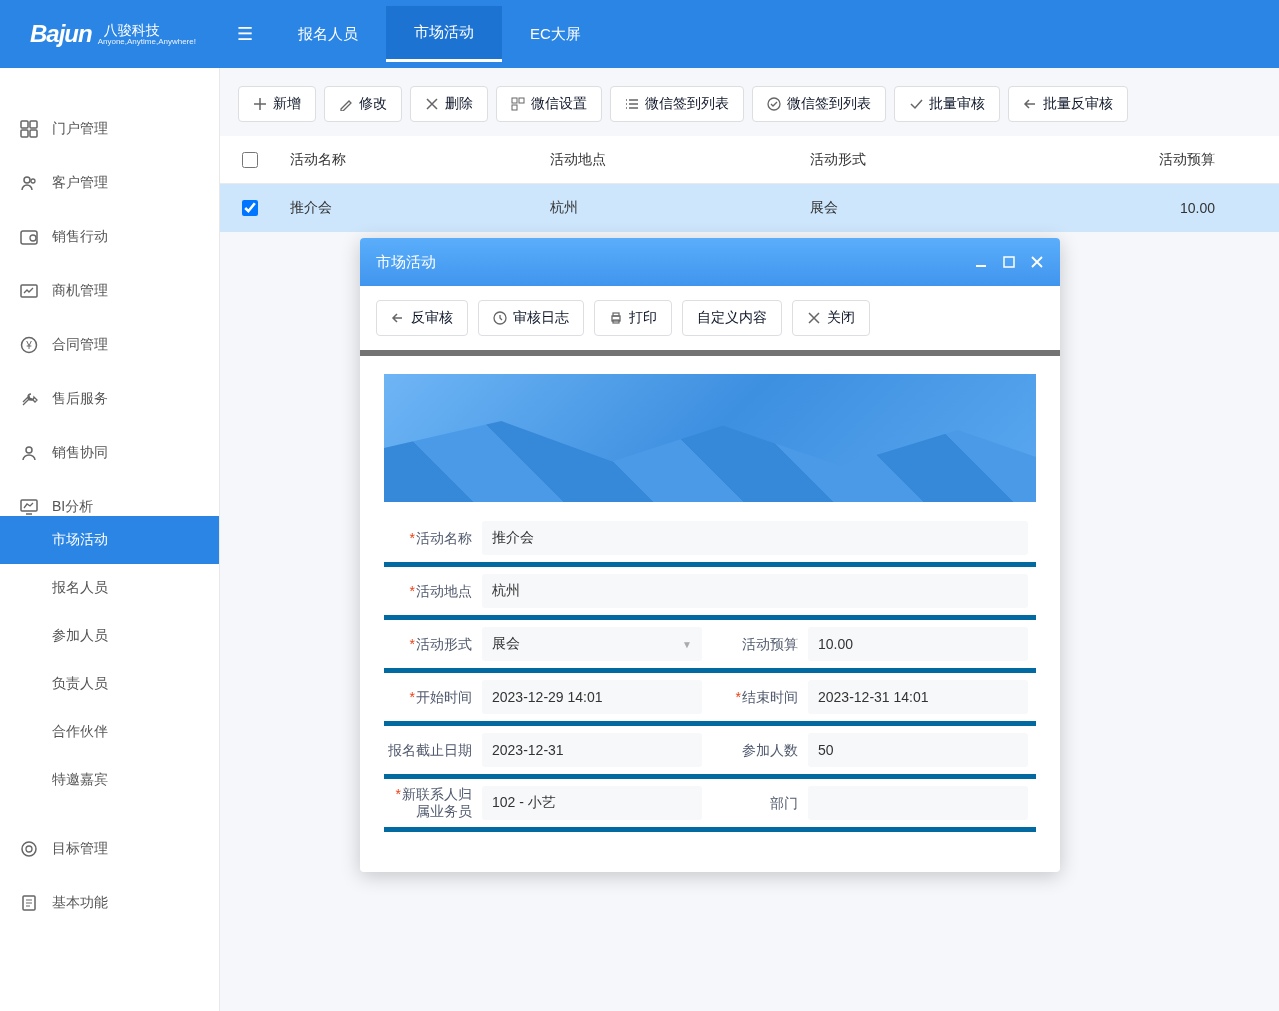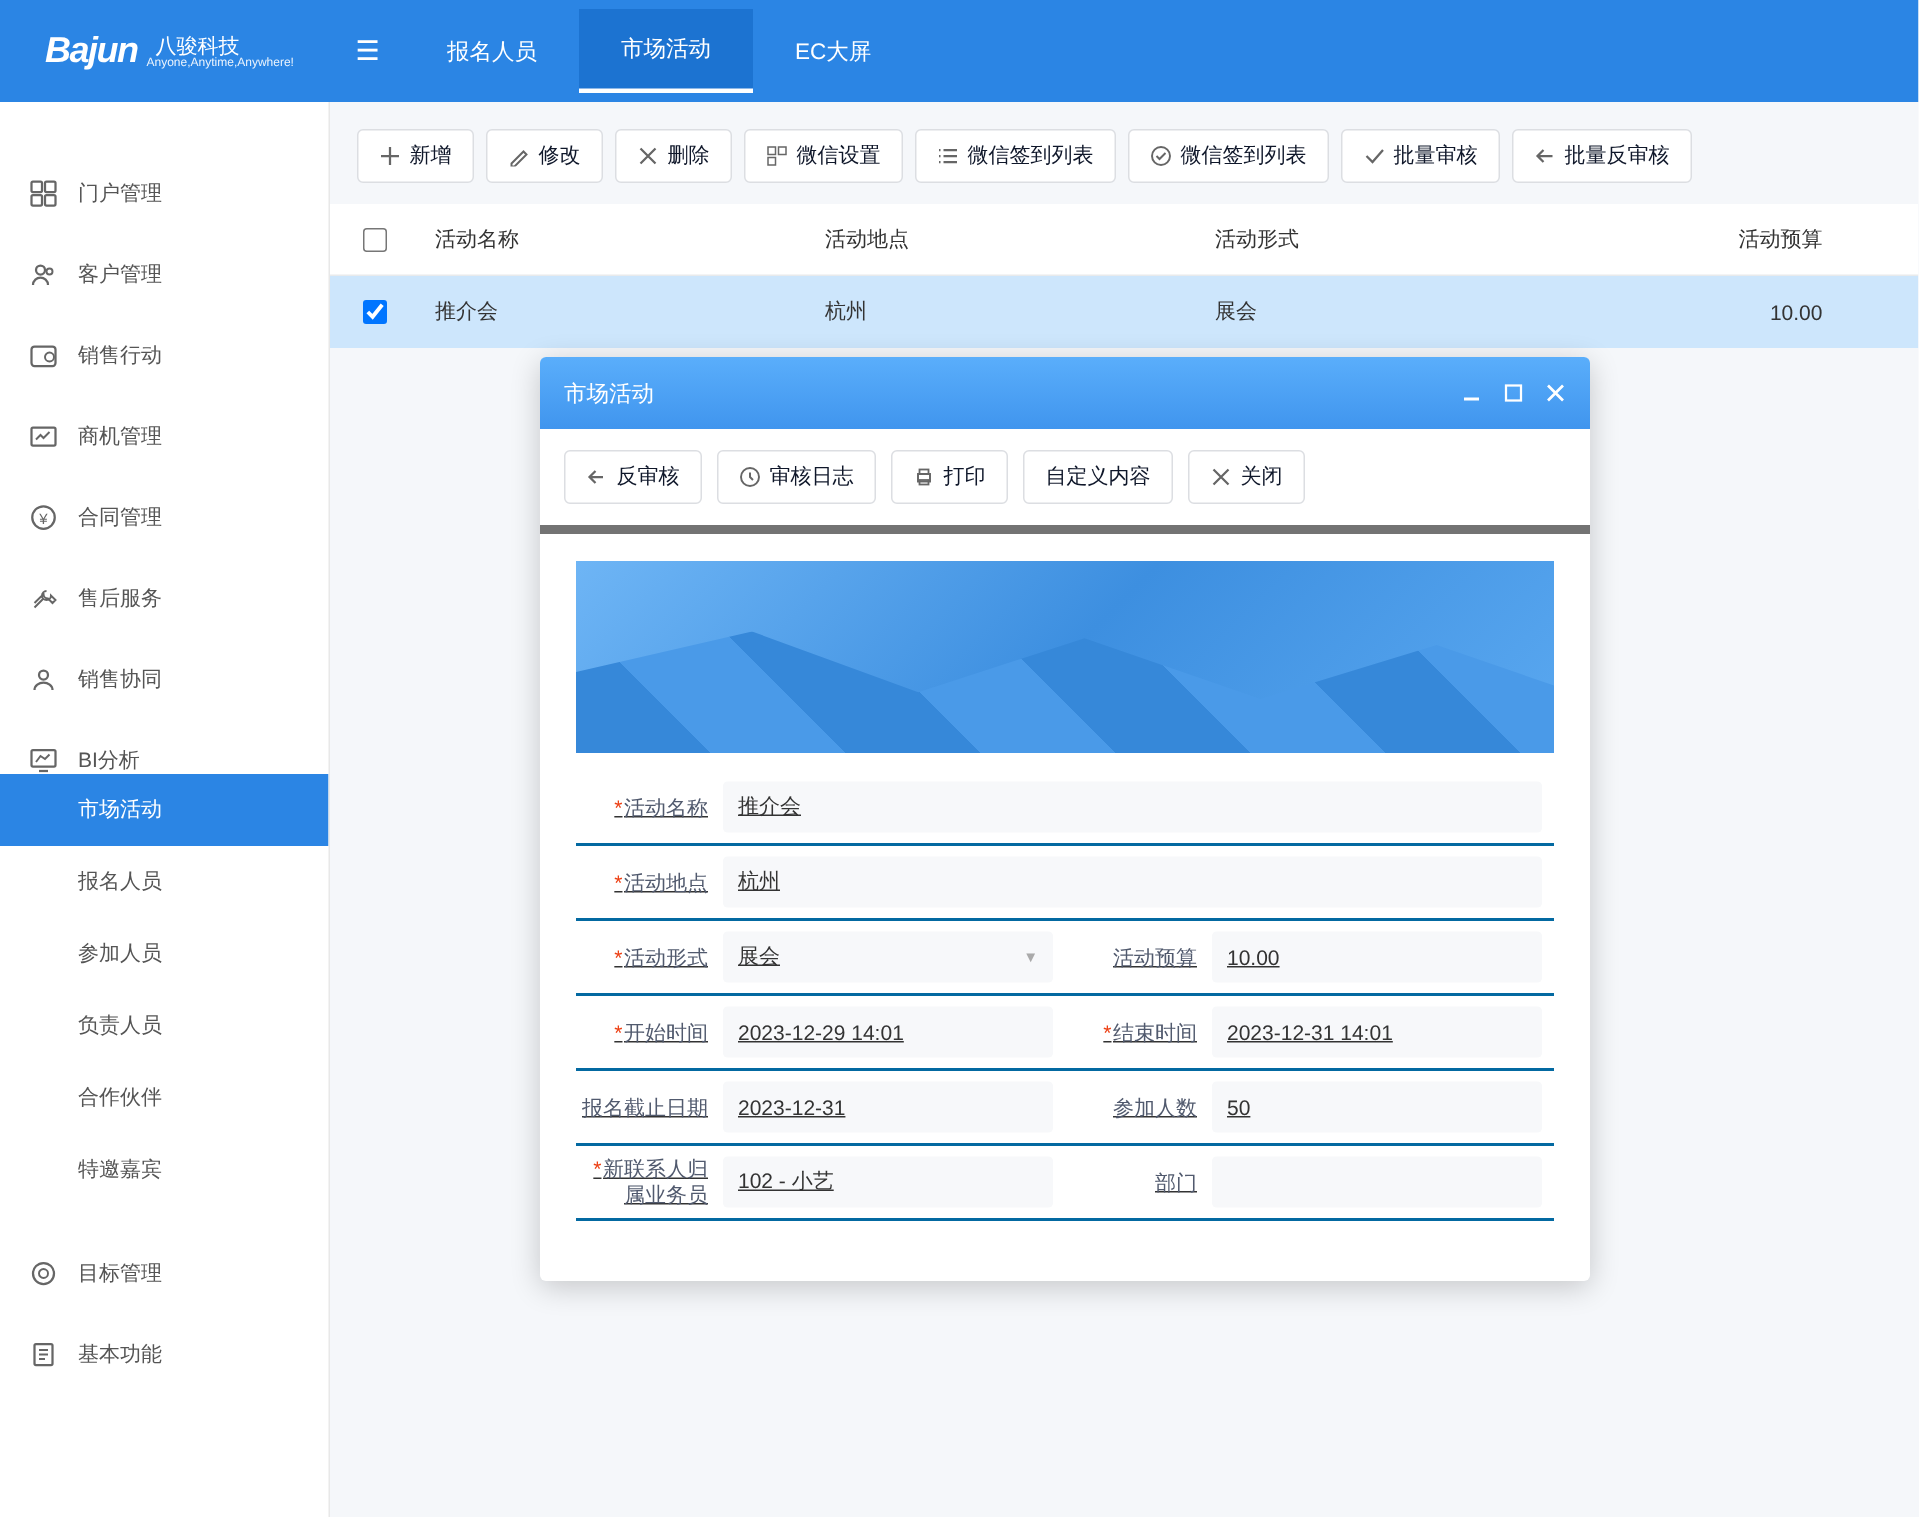--- a/index.html
+++ b/index.html
@@ -51,21 +51,21 @@
 .dlg-toolbar { padding: 14px 16px; display: flex; gap: 10px; border-bottom: 6px solid #737373; }
 .dlg-body { padding: 18px 24px 40px 24px; }
 .banner { height: 128px; background: linear-gradient(135deg, #6eb5f5 0%, #3d8fe0 50%, #5aa8f0 100%); position: relative; overflow: hidden; margin-bottom: 12px; }
 .banner::before { content:''; position:absolute; left:0; right:0; bottom:0; height:90px;
   background: linear-gradient(45deg, #4a9ae8 25%, #3688d9 25%, #3688d9 50%, #4a9ae8 50%, #4a9ae8 75%, #3688d9 75%);
   background-size: 180px 180px;
   clip-path: polygon(0 40%, 18% 10%, 35% 55%, 52% 15%, 70% 60%, 88% 20%, 100% 50%, 100% 100%, 0 100%);
 }
 
 
-.form-row { display: flex; border-bottom: 2px solid #0369a1; text-decoration: underline; }
+.form-row { display: flex; border-bottom: 5px solid #0369a1; }
 .form-row:first-child { border-top: 1px solid #eef0f2; }
 .form-cell { flex: 1; display: flex; align-items: center; min-height: 48px; }
 .label { width: 98px; text-align: right; padding-right: 10px; color: #515a6e; font-size: 14px; line-height:1.2;}
 .req { color: #ed4014; margin-right:1px;}
 .field { flex: 1; padding: 6px 8px 6px 0; }
 .input-like { height: 34px; background: #f7f8fa; border: none; border-radius: 3px; padding: 0 10px; display: flex; align-items: center; color: #333; position: relative; }
 .input-like.empty { color: #999; }
 .caret { position:absolute; right:10px; font-size:10px; color:#aaa; }
 </style>
 </head>

